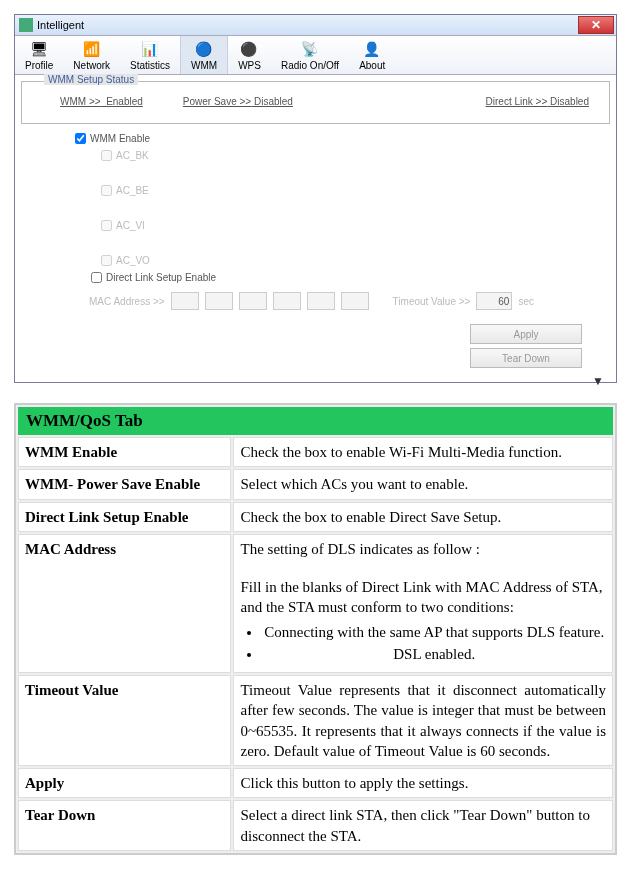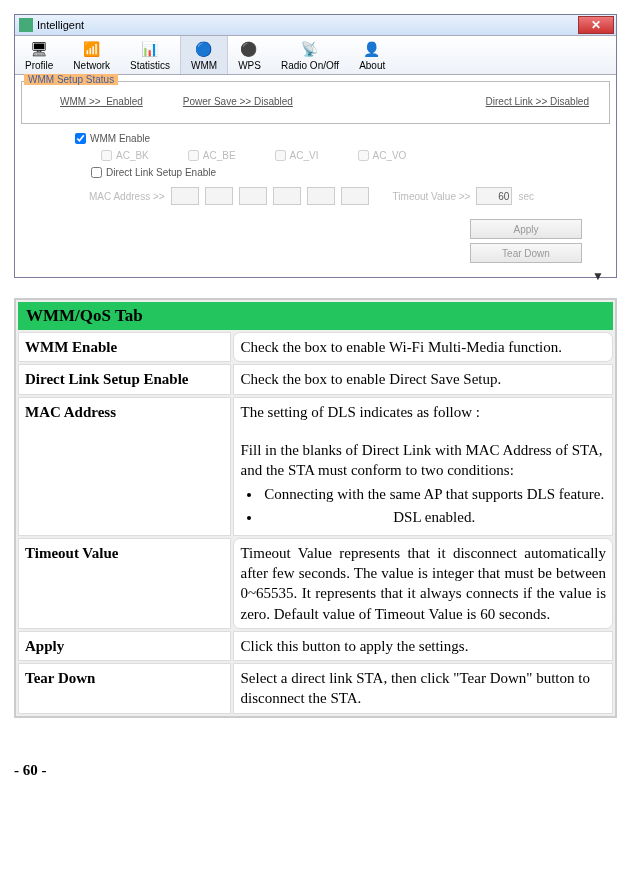--- a/index.html
+++ b/index.html
@@ -78,40 +78,41 @@
     color:#555;
   }
   .groupbox {
     border:1px solid #bbb;
     position:relative;
     padding:10px 8px 8px;
     margin-bottom:6px;
   }
   .groupbox .legend {
     position:absolute;
-    top:-8px;left:2px;
-    background:#fdba74;
+    top:-8px;left:22px;
+    background:#e5e5e5;
     padding:0 4px;
     color:#4060a0;
     font-size:10px;
   }
   .status-row {
     display:flex;
     padding: 4px 12px 8px 30px;
     gap:40px;
     text-decoration:underline;
   }
   .checkbox-row {
     display:flex;align-items:center;gap:4px;
     padding:3px 0 3px 54px;
   }
   .ac-row {
-    display:flex;gap:39px;
+    display:flex;gap:24px;
     padding:3px 0 3px 80px;
     color:#bbb;
+    flex-direction:column;
   }
   .ac-row .cb {
     display:flex;align-items:center;gap:4px;
   }
   .mac-row {
     display:flex;align-items:center;gap:6px;
     padding:6px 0 6px 68px;
     color:#bbb;
   }
   .mac-row input {
@@ -171,21 +172,20 @@
   .desc-table ul {
     margin:4px 0 4px 0;
     padding-left:22px;
   }
   .desc-table ul li {
     margin-bottom:2px;
     text-align:center;
   }
   .just {
     text-align:justify;
-    border-radius:7px;
   }
 
   .pagenum {
     text-align:left;
     font-weight:bold;
     font-size:15px;
     margin-top:44px;
   }
 </style>
 </head>
@@ -290,20 +290,24 @@
 <table class="desc-table">
   <tbody>
       <tr>
         <th class="header" colspan="2">WMM/QoS Tab</th>
       </tr>
   <tr>
     <td class="label">WMM Enable</td>
     <td class="just">Check the box to enable Wi-Fi Multi-Media function.</td>
   </tr>
   <tr>
+    <td class="label">WMM- Power Save Enable</td>
+    <td>Select which ACs you want to enable.</td>
+  </tr>
+  <tr>
     <td class="label">Direct Link Setup Enable</td>
     <td>Check the box to enable Direct Save Setup.</td>
   </tr>
   <tr>
     <td class="label">MAC Address</td>
     <td>
       <div>The setting of DLS indicates as follow :</div>
       <div style="margin-top:18px">Fill in the blanks of Direct Link with MAC Address of STA, and the STA must conform to two conditions:</div>
       <ul>
         <li>Connecting with the same AP that supports DLS feature.</li>

